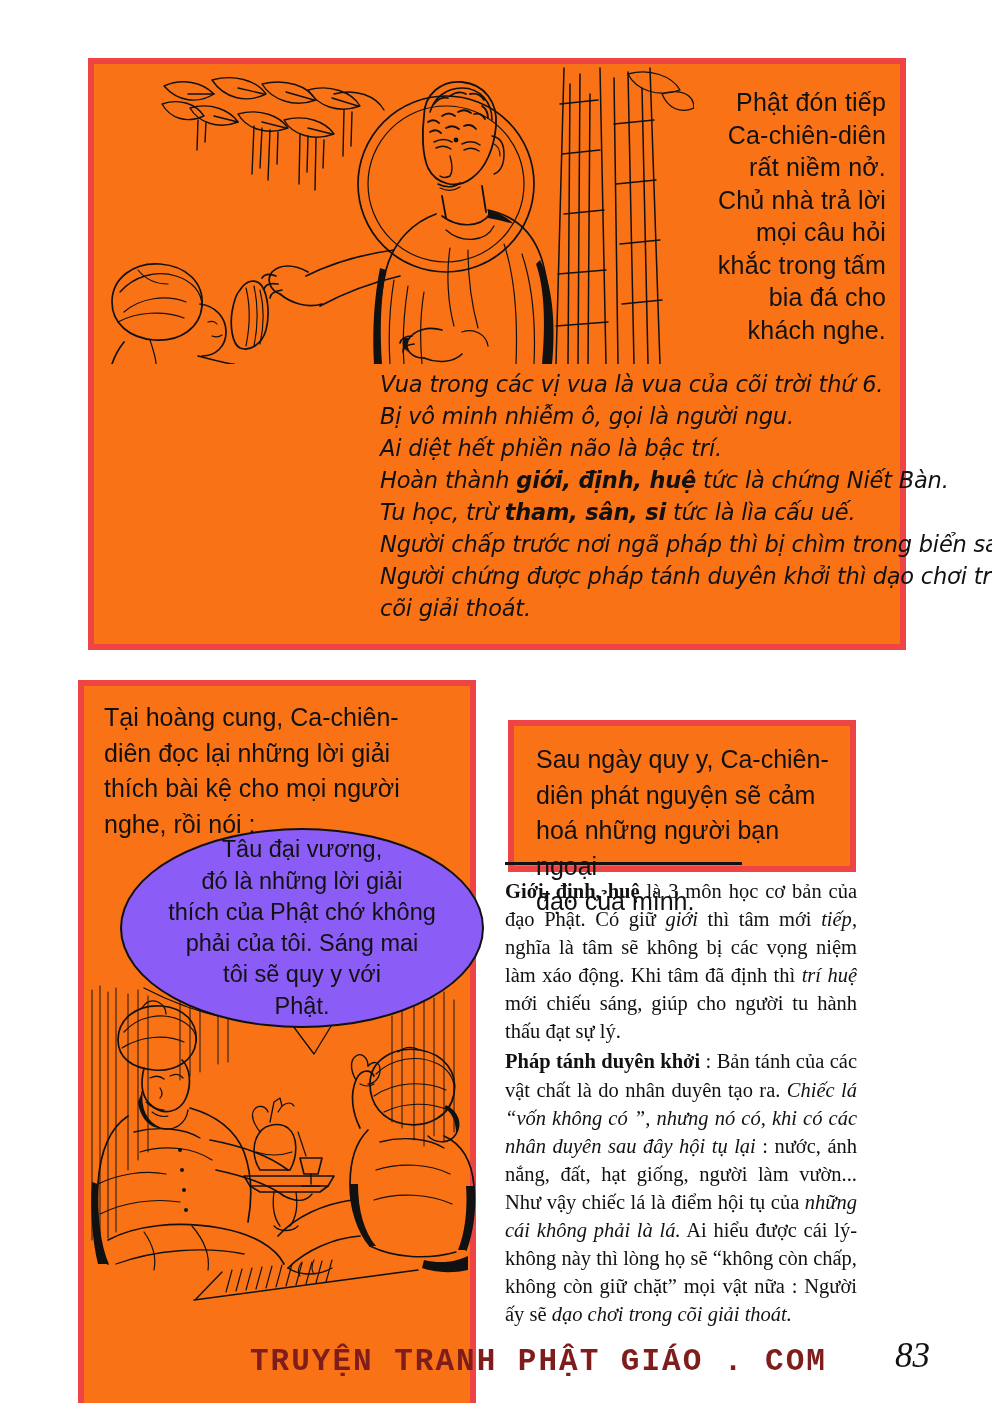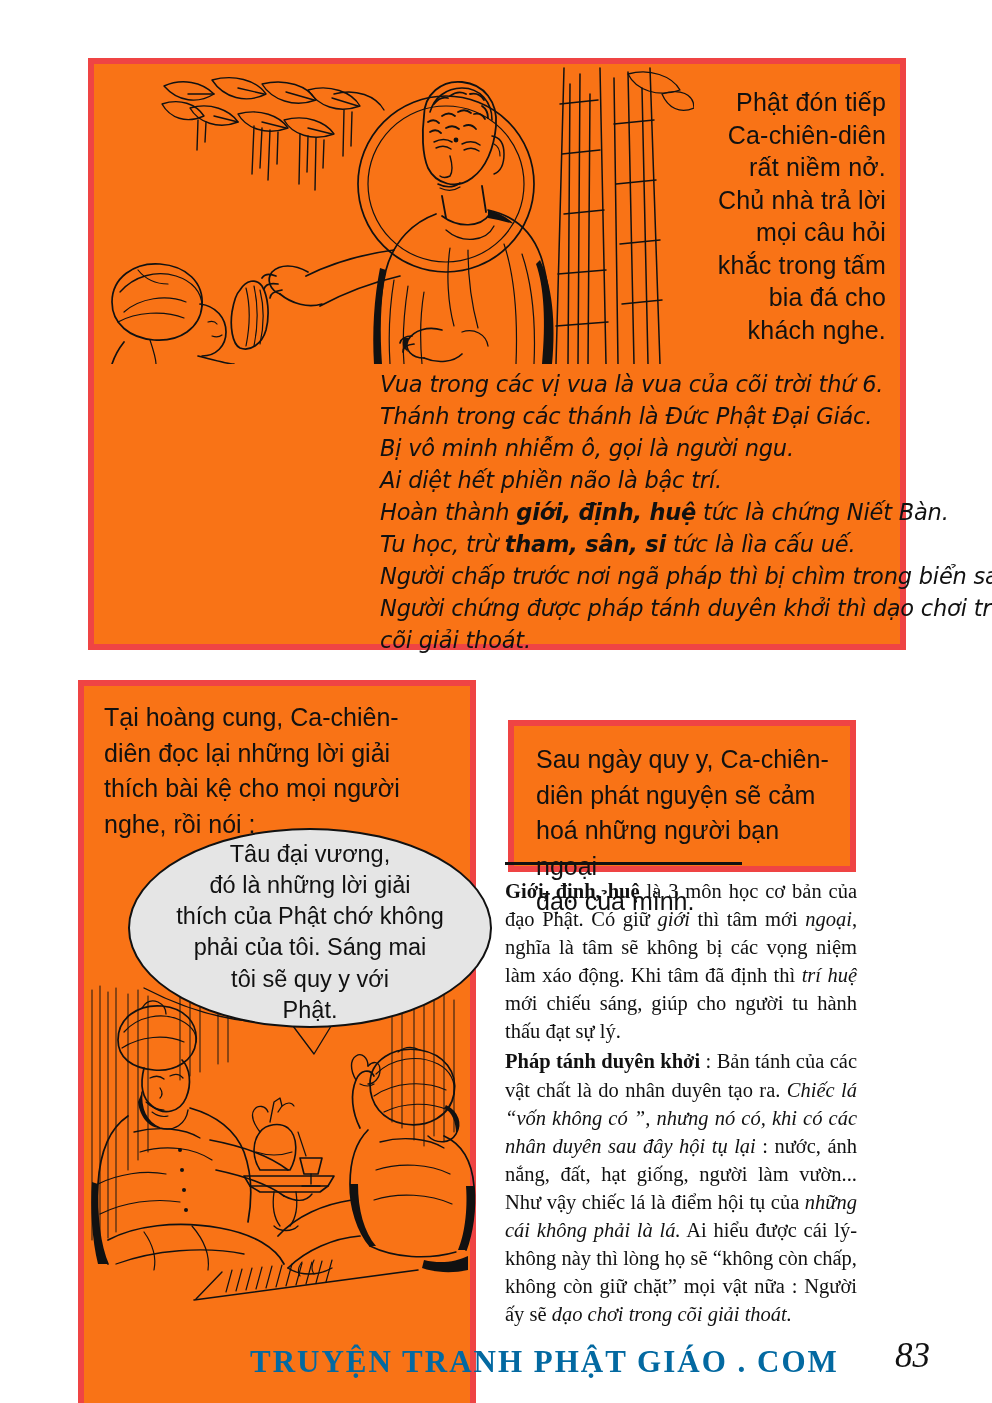--- a/index.html
+++ b/index.html
@@ -58,27 +58,27 @@
     left:20px; right:14px; top:14px;
     font-size:25px;
     line-height:1.42;
     white-space:pre-line;
   }
   #panel-right .boxtext{ left:22px; right:16px; top:16px; }
 
   
   .balloon{
     position:absolute;
-    left:128px; top:828px;
+    left:120px; top:828px;
     width:360px; height:196px;
     border:2px solid #111;
     border-radius:50%;
-    background:#e5e5e5;
+    background:#8b5cf6;
     z-index:5;
-    display:flex;align-items:flex-end;justify-content:center;
+    display:flex;align-items:center;justify-content:center;
   }
   .balloon .btext{
     text-align:center;
     font-size:23.5px;
     line-height:1.33;
     white-space:pre-line;
     padding:0 6px;
   }
 
   
@@ -97,25 +97,25 @@
     margin:0 0 2px 0;
     hyphens:none;
   }
   .fn-p b{font-weight:bold;}
   .fn-p i{font-style:italic;}
 
   
   #watermark{
     position:absolute;
     left:250px; top:1344px;
-    font-family:Liberation Serif, serif;
+    font-family:Liberation Mono, monospace;
     font-size:31px;
     font-weight:bold;
     letter-spacing:2px;
-    color:#0369a1;
+    color:#7f1d1d;
     white-space:nowrap;
     user-select:none;
   }
   #pagenum{
     position:absolute;
     right:62px; top:1336px;
     font-size:35px;
     font-family:"Liberation Serif", serif;
     font-style:italic;
   }
@@ -256,21 +256,20 @@
 Ca-chiên-diên
 rất niềm nở.
 Chủ nhà trả lời
 mọi câu hỏi
 khắc trong tấm
 bia đá cho
 khách nghe.</div>
 
     <div class="verse">
         <div>Vua trong các vị vua là vua của cõi trời thứ 6.</div>
-        <div>Thánh trong các thánh là Đức Phật Đại Giác.</div>
         <div>Bị vô minh nhiễm ô, gọi là người ngu.</div>
         <div>Ai diệt hết phiền não là bậc trí.</div>
         <div>Hoàn thành <b>giới, định, huệ</b> tức là chứng Niết Bàn.</div>
         <div>Tu học, trừ <b>tham, sân, si</b> tức là lìa cấu uế.</div>
         <div>Người chấp trước nơi ngã pháp thì bị chìm trong biển sanh tử.</div>
         <div>Người chứng được pháp tánh duyên khởi thì dạo chơi trong</div>
         <div>cõi giải thoát.</div>
       </div>
   </div>
 
@@ -415,21 +414,21 @@
   <div class="panel" id="panel-right">
     <div class="boxtext">Sau ngày quy y, Ca-chiên-
 diên phát nguyện sẽ cảm
 hoá những người bạn ngoại
 đạo của mình.</div>
   </div>
 
   <div id="footnote">
     <div class="fn-rule"></div>
     <div id="fn-body">
-        <p class="fn-p"><b>Giới, định, huệ</b><span> là 3 môn học cơ bản của đạo Phật. Có giữ </span><i>giới</i><span> thì tâm mới </span><i>ngoại</i><span>, nghĩa là tâm sẽ không bị các vọng niệm làm xáo động. Khi tâm đã định thì </span><i>trí huệ</i><span> mới chiếu sáng, giúp cho người tu hành thấu đạt sự lý.</span></p>
+        <p class="fn-p"><b>Giới, định, huệ</b><span> là 3 môn học cơ bản của đạo Phật. Có giữ </span><i>giới</i><span> thì tâm mới </span><i>tiếp</i><span>, nghĩa là tâm sẽ không bị các vọng niệm làm xáo động. Khi tâm đã định thì </span><i>trí huệ</i><span> mới chiếu sáng, giúp cho người tu hành thấu đạt sự lý.</span></p>
         <p class="fn-p"><b>Pháp tánh duyên khởi</b><span> : Bản tánh của các vật chất là do nhân duyên tạo ra. </span><i>Chiếc lá “vốn không có ”, nhưng nó có, khi có các nhân duyên sau đây hội tụ lại</i><span> : nước, ánh nắng, đất, hạt giống, người làm vườn... Như vậy chiếc lá là điểm hội tụ của </span><i>những cái không phải là lá.</i><span> Ai hiểu được cái lý-không này thì lòng họ sẽ “không còn chấp, không còn giữ chặt” mọi vật nữa : Người ấy sẽ </span><i>dạo chơi trong cõi giải thoát.</i></p>
       </div>
   </div>
 
   <div id="watermark">TRUYỆN TRANH PHẬT GIÁO . COM</div>
   <div id="pagenum">83</div>
 
 </div>
 
 </body></html>

